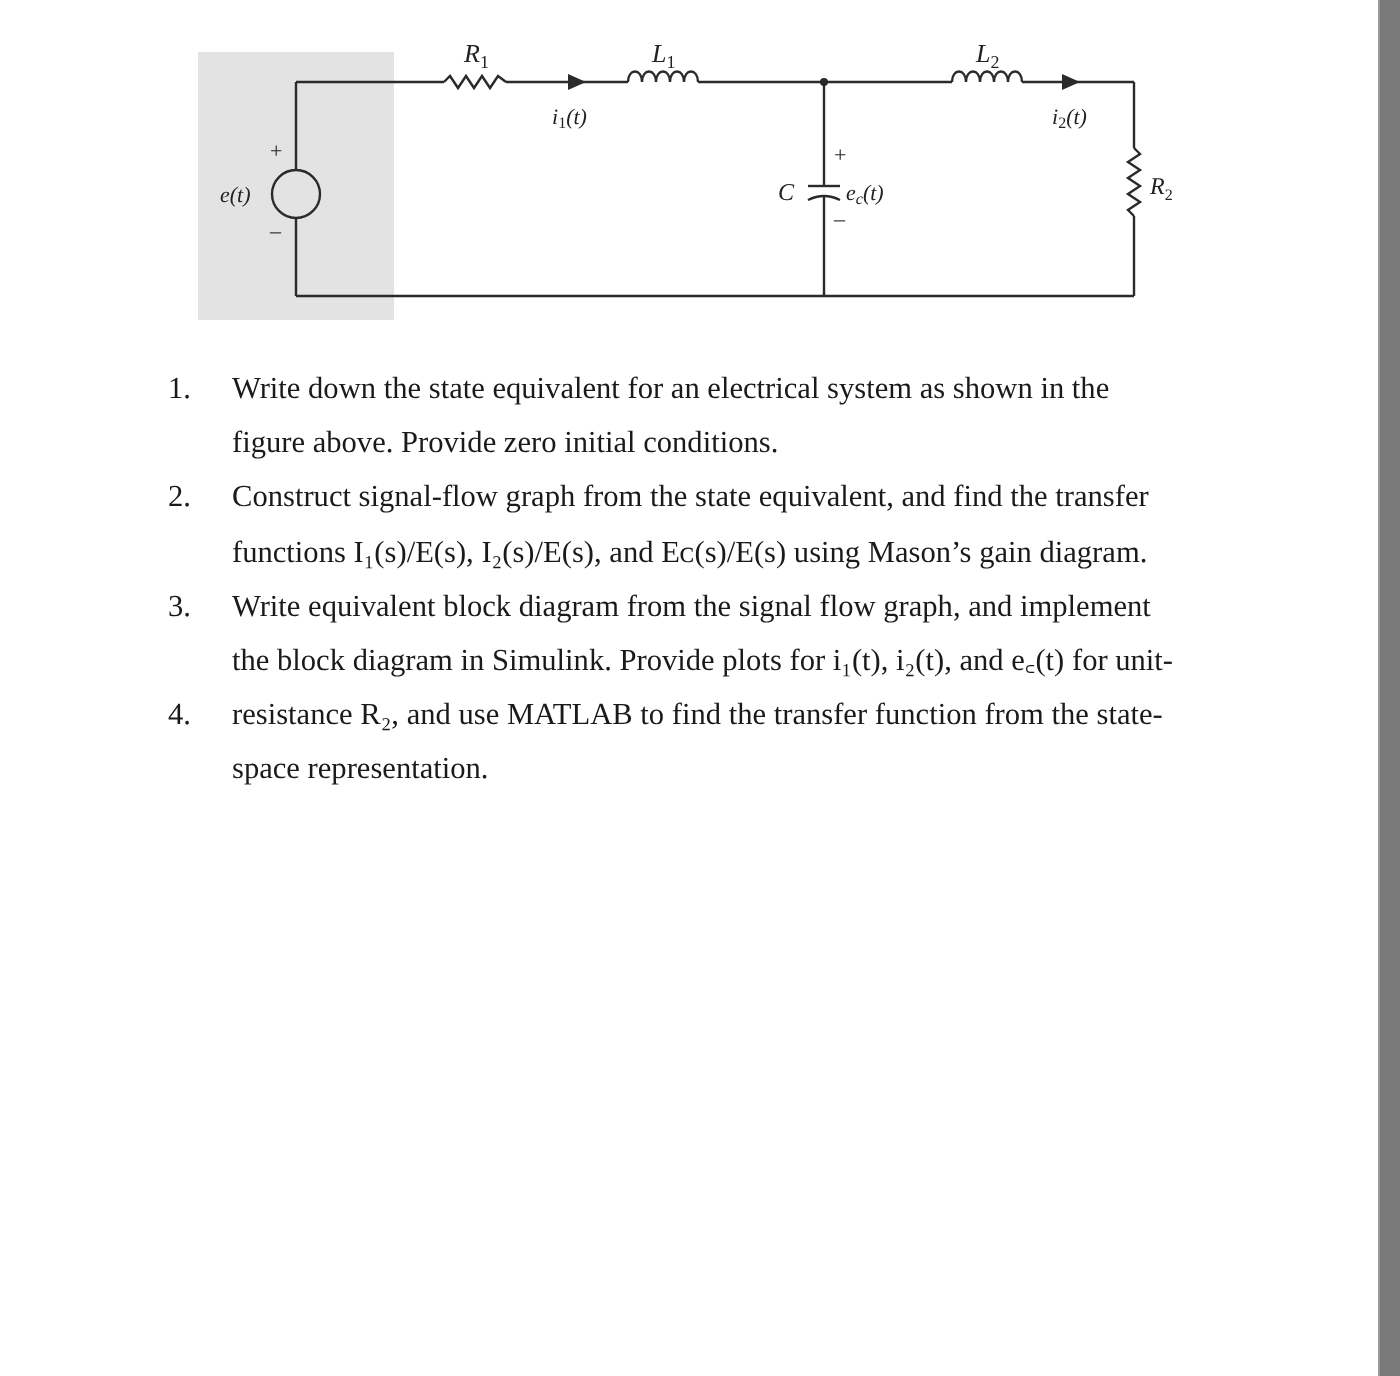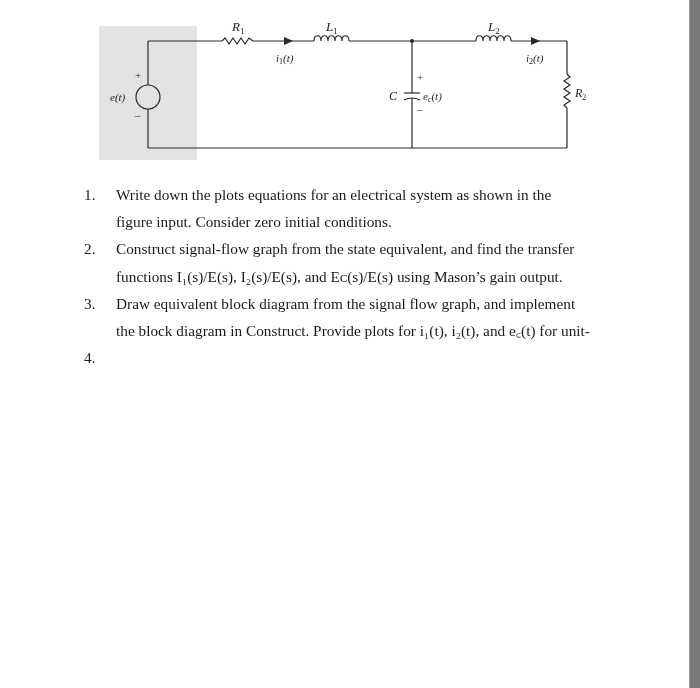--- a/index.html
+++ b/index.html
@@ -71,32 +71,34 @@
       <text class="lbl" x="299" y="100" font-size="12">C</text>
       <text x="327" y="81" font-size="11" fill="#222">+</text>
       <text x="327" y="113" font-size="11" fill="#222">–</text>
       <text class="lbl" x="333" y="100" font-size="11"><tspan>e</tspan><tspan font-size="8" dy="2">c</tspan><tspan dy="-2">(t)</tspan></text>
     </svg>
   </div>
 
   <ol id="questions">
     <li>
       <span class="num">1.</span>
-      <div>Write down the plots equations for an electrical system as shown in the</div>
-      <div>figure input. Consider zero initial conditions.</div>
+      <div>Write down the state equivalent for an electrical system as shown in the</div>
+      <div>figure above. Provide zero initial conditions.</div>
     </li>
     <li>
       <span class="num">2.</span>
       <div>Construct signal-flow graph from the state equivalent, and find the transfer</div>
-      <div>functions I₁(s)/E(s), I₂(s)/E(s), and Eᴄ(s)/E(s) using Mason’s gain output.</div>
+      <div>functions I₁(s)/E(s), I₂(s)/E(s), and Eᴄ(s)/E(s) using Mason’s gain diagram.</div>
     </li>
     <li>
       <span class="num">3.</span>
-      <div>Draw equivalent block diagram from the signal flow graph, and implement</div>
-      <div>the block diagram in Construct. Provide plots for i₁(t), i₂(t), and e꜀(t) for unit-</div>
+      <div>Write equivalent block diagram from the signal flow graph, and implement</div>
+      <div>the block diagram in Simulink. Provide plots for i₁(t), i₂(t), and e꜀(t) for unit-</div>
     </li>
     <li>
       <span class="num">4.</span>
+      <div>resistance R₂, and use MATLAB to find the transfer function from the state-</div>
+      <div>space representation.</div>
     </li>
   </ol>
 </div>
 
 <div id="right-bar"></div>
 
 </body></html>

